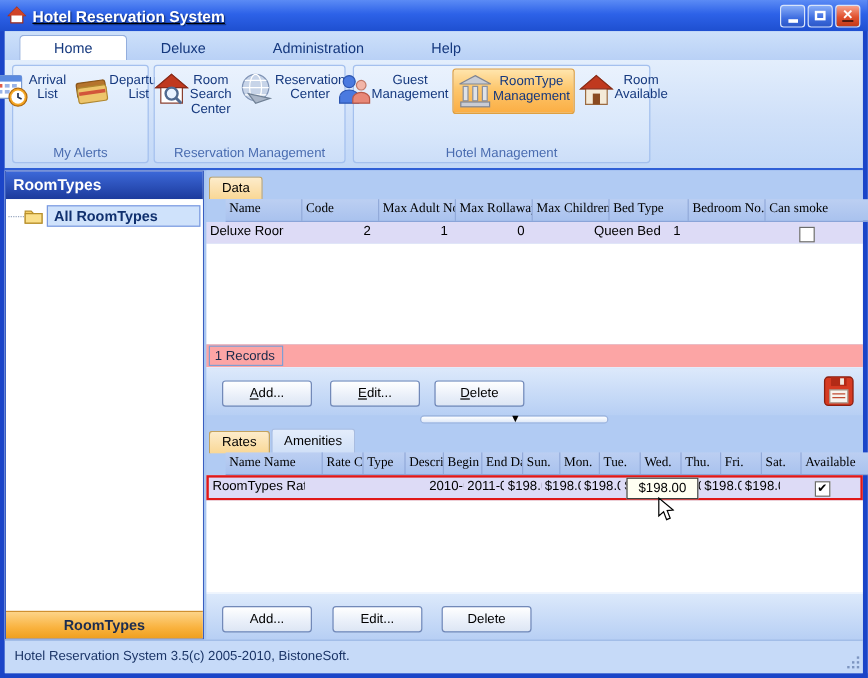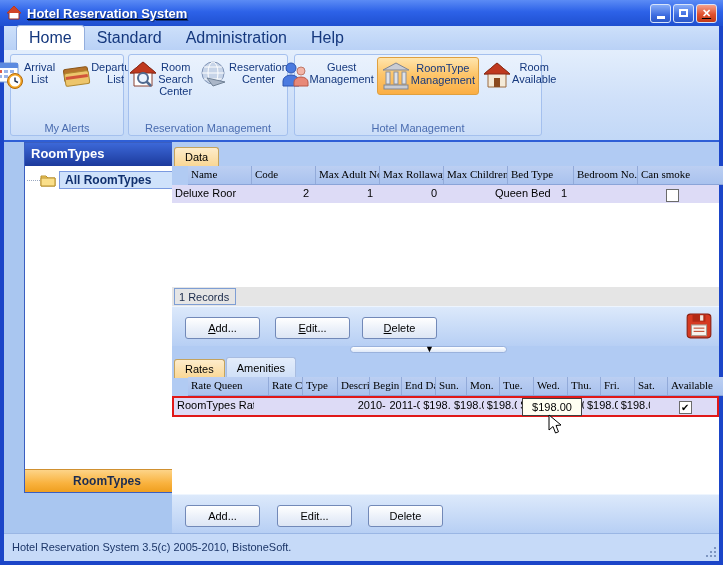--- a/index.html
+++ b/index.html
@@ -18,41 +18,41 @@
     background:linear-gradient(180deg,#86acf8 0%,#3d6ce0 60%,#2c58c8 100%);
     color:#fff; font-size:11px; line-height:17px; text-align:center; font-weight:bold; }
   .wbtn.close { background:linear-gradient(180deg,#f6a28c 0%,#e0502e 55%,#c23a18 100%); }
   .wbtn .minglyph { display:block; width:8px; height:3px; background:#fff; margin:11px auto 0; }
   .wbtn .maxglyph { display:block; width:9px; height:8px; border:2px solid #fff; margin:4px auto 0; }
 
   
   .tabrow { position:absolute; left:0; right:0; top:26px; height:24px;
     background:linear-gradient(180deg,#cde0fa 0%,#b9d1f6 100%);
     display:flex; align-items:flex-end; padding-left:12px; }
-  .mtab { padding:3px 12px; color:#15387e; font-size:16px; border-radius:4px 4px 0 0; }
+  .mtab { padding:3px 28px; color:#15387e; font-size:12px; border-radius:4px 4px 0 0; }
   .mtab.active { background:#fff; border:1px solid #93aedd; border-bottom:none; font-weight:normal; }
 
   
   .ribbon { position:absolute; left:0; right:0; top:50px; height:92px;
     background:linear-gradient(180deg,#e3eefc 0%,#cfe0f9 55%,#c2d8f7 100%);
     border-bottom:2px solid #2f5fd6; }
   .rgroup { position:absolute; top:4px; height:82px; border:1px solid #a4c0ee; border-radius:3px;
     background:linear-gradient(180deg,#eaf2fd 0%,#d8e7fb 70%,#ccdef8 100%); }
   .rgroup .items { display:flex; justify-content:center; align-items:flex-start; height:64px; padding-top:2px; }
   .rgroup .glabel { position:absolute; left:0; right:0; bottom:1px; text-align:center; color:#4a6cb0; font-size:11px; }
   .ritem { display:flex; flex-direction:row; align-items:flex-start; padding:2px 3px; border-radius:3px; }
   .ritem .ricon { height:32px; display:flex; align-items:center; justify-content:center; }
   .ritem .rlabel { text-align:center; color:#15387e; font-size:11px; line-height:12px; margin-top:2px; }
   .ritem.selected { background:linear-gradient(180deg,#ffe5ad 0%,#fdc66c 45%,#fbae44 100%); border:1px solid #dfa040; }
 
   
   .main { position:absolute; left:0; right:0; top:142px; height:391px; background:#a9c6f0; }
 
   
-  .sidebar { position:absolute; left:0; top:0; width:166px; height:351px; background:#fff; border:1px solid #3a5ec0;margin-left:20px; }
+  .sidebar { position:absolute; left:0; top:0; width:166px; height:391px; background:#fff; border:1px solid #3a5ec0; }
   .sb-header { height:23px; background:linear-gradient(180deg,#3c68d8 0%,#1c3a9c 100%);
     color:#fff; font-weight:bold; font-size:13px; line-height:22px; padding-left:6px; }
   .sb-tree { position:absolute; top:23px; bottom:23px; left:0; right:0; background:#fff; }
   .tree-item { display:flex; align-items:center; margin:5px 2px 0 2px; }
   .tree-dots { width:13px; height:1px; border-top:1px dotted #9aa8c0; }
   .tree-label { margin-left:3px; padding:1px 5px; background:#cfe2fb; border:1px solid #7a9ae0;
     color:#10306e; font-weight:bold; font-size:12px; flex:1; }
   .sb-footer { position:absolute; bottom:0; left:0; right:0; height:23px;
     background:linear-gradient(180deg,#fdd488 0%,#f9b23e 60%,#ef9f1f 100%);
     border-top:1px solid #d09030; color:#1c2c50; font-weight:bold; font-size:12px;
@@ -70,21 +70,21 @@
   .grid-head { position:absolute; left:16px; display:flex; height:19px;
     background:linear-gradient(180deg,#bccff2 0%,#a9c2ee 100%); border-bottom:1px solid #8aa4d8; width:547px;font-family:Liberation Serif, serif; }
   .grid-head .hc { padding:2px 0 0 3px; border-right:1px solid #92aad9; overflow:hidden; white-space:nowrap; }
   .grid-row { position:absolute; left:0; display:flex; height:18px; background:#dddbf6; width:547px; }
   .grid-row .rc { padding:2px 0 0 3px; overflow:hidden; white-space:nowrap; }
   .gh-data { top:24px; } .gr-data { top:43px; }
   .gh-rates { top:235px; } 
   .white-block { position:absolute; left:0; width:547px; background:#fff; }
   .wb1 { top:61px; height:84px; } .wb2 { top:275px; height:77px; }
 
-  .records-bar { position:absolute; top:145px; left:0; width:547px; height:19px; background:#e5e5e5; }
+  .records-bar { position:absolute; top:145px; left:0; width:547px; height:19px; background:#fca5a5; }
   .records-box { position:absolute; left:2px; top:1px; width:62px; height:17px; border:1px solid #7e9ed4;
     padding:2px 0 0 4px; color:#1a2a4a; }
 
   .btnbar { position:absolute; left:0; width:547px; height:40px;
     background:linear-gradient(180deg,#dcE9fb 0%,#b7cff4 100%); border-top:1px solid #eef5fe; }
   .bb1 { top:164px; } .bb2 { top:352px; height:39px; }
   .btn { position:absolute; top:10px; width:75px; height:22px; border:1px solid #7289b8; border-radius:3px;
     background:linear-gradient(180deg,#ffffff 0%,#e9eff9 60%,#dde6f4 100%); text-align:center; font-size:11px;
     font-family:"Liberation Sans",sans-serif; }
   .btn span { display:block; line-height:20px; }
@@ -138,21 +138,21 @@
         </span>
       <span class="wbtn">
           <i class="maxglyph"></i>
         </span>
       <span class="wbtn close">✕</span>
     </span>
   </div>
 
   <div class="tabrow">
     <span class="mtab active">Home</span>
-    <span class="mtab">Standard</span>
+    <span class="mtab">Deluxe</span>
     <span class="mtab">Administration</span>
     <span class="mtab">Help</span>
   </div>
 
   <div class="ribbon">
 
     <div class="rgroup" style="left:6px;width:114px;">
       <div class="items">
         <div class="ritem">
           <span class="ricon">
@@ -332,21 +332,21 @@
         <span class="split-pill"></span>
         <span class="split-chev">▼</span>
       </div>
 
       <div class="tabstrip tstrip-rates">
         <span class="tan-tab">Rates</span>
         <span class="plain-tab">Amenities</span>
       </div>
 
       <div class="grid-head gh-rates">
-        <span class="hc r0">Rate Queen</span>
+        <span class="hc r0">Name Name</span>
         <span class="hc r1">Rate Code</span>
         <span class="hc r2">Type</span>
         <span class="hc r3">Description</span>
         <span class="hc r4">Begin Date</span>
         <span class="hc r5">End Date</span>
         <span class="hc r6">Sun.</span>
         <span class="hc r7">Mon.</span>
         <span class="hc r8">Tue.</span>
         <span class="hc r9">Wed.</span>
         <span class="hc r10">Thu.</span>

